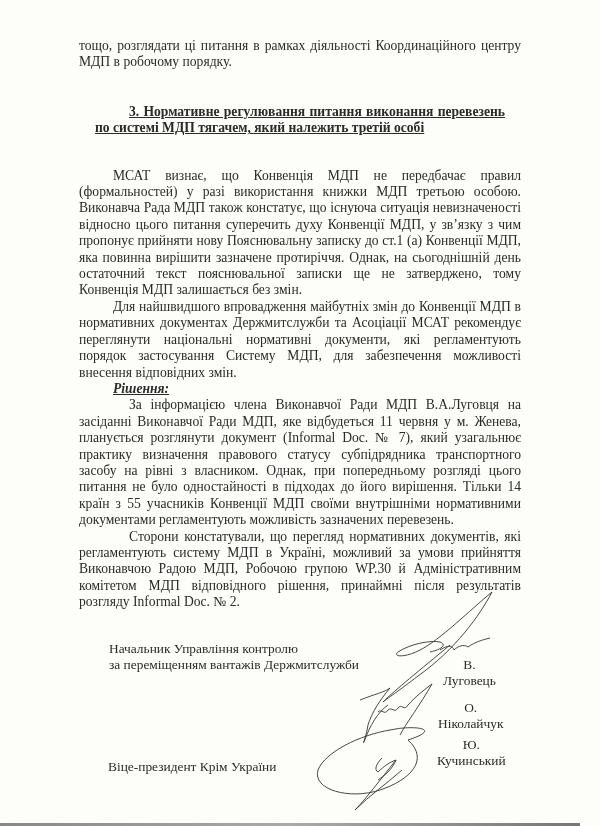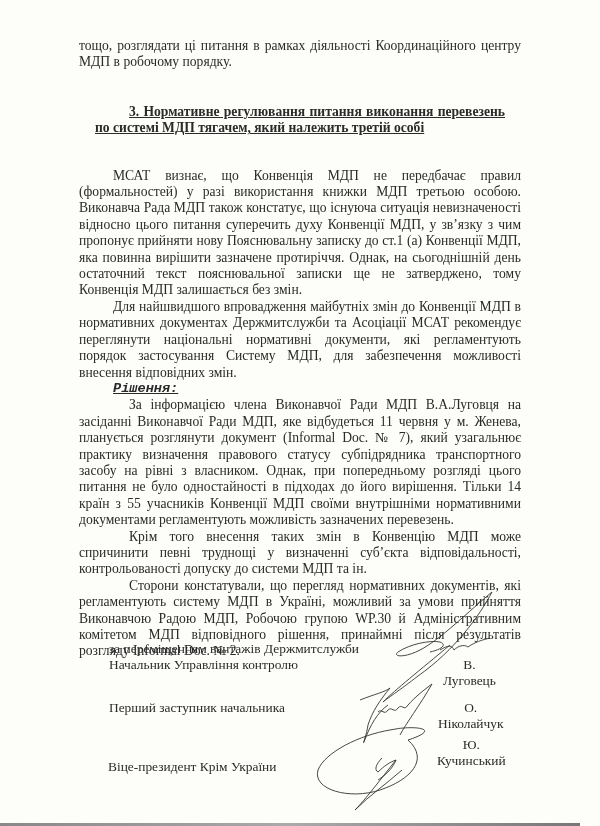--- a/index.html
+++ b/index.html
@@ -13,53 +13,51 @@
     .page { position: absolute; left: 0; top: 0; width: 496px; height: 826px; }
     .bottom-edge {
       position: absolute; left: 0; top: 823px; width: 580px; height: 3px;
       background: linear-gradient(90deg, #888 0%, #aaa 50%, #777 100%);
     }
     .text { position: absolute; left: 79px; width: 442px; font-size: 13.6px; line-height: 16.4px; }
     .p { text-align: justify; margin: 0; }
     .indent { text-indent: 34px; }
     .indent2 { text-indent: 50px; }
     .heading { font-weight: bold; text-decoration: underline; text-align: justify; margin: 16px; text-indent: 34px; }
-    .decision { font-weight: bold; font-style: italic; text-decoration: underline; margin: 0; padding-left: 34px; font-family: Liberation Mono, monospace; }
+    .decision { font-weight: bold; font-style: italic; text-decoration: underline; margin: 0; padding-left: 34px; }
     .sig { position: absolute; font-size: 13.4px; line-height: 16.4px; }
     .sig-name { position: absolute; font-size: 13.4px; text-align: center; }
     svg.signature { position: absolute; left: 0; top: 0; width: 600px; height: 826px; pointer-events: none; }
     svg.signature path { fill: none; stroke: #333; stroke-width: 0.9; }
   </style>
 </head>
 <body>
 
 <div class="page">
 
   <div class="text" style="top:38px;">
     <p class="p">тощо, розглядати ці питання в рамках діяльності Координаційного центру МДП в робочому порядку.</p>
     <div style="height:17px;"></div>
     <p class="heading">3. Нормативне регулювання питання виконання перевезень по системі МДП тягачем, який належить третій особі</p>
     <div style="height:15px;"></div>
     <p class="p indent">МСАТ визнає, що Конвенція МДП не передбачає правил (формальностей) у разі використання книжки МДП третьою особою. Виконавча Рада МДП також констатує, що існуюча ситуація невизначеності відносно цього питання суперечить духу Конвенції МДП, у зв’язку з чим пропонує прийняти нову Пояснювальну записку до ст.1 (а) Конвенції МДП, яка повинна вирішити зазначене протиріччя. Однак, на сьогоднішній день остаточний текст пояснювальної записки ще не затверджено, тому Конвенція МДП залишається без змін.</p>
     <p class="p indent">Для найшвидшого впровадження майбутніх змін до Конвенції МДП в нормативних документах Держмитслужби та Асоціації МСАТ рекомендує переглянути національні нормативні документи, які регламентують порядок застосування Систему МДП, для забезпечення можливості внесення відповідних змін.</p>
     <p class="decision">Рішення:</p>
     <p class="p indent2">За інформацією члена Виконавчої Ради МДП В.А.Луговця на засіданні Виконавчої Ради МДП, яке відбудеться 11 червня у м. Женева, планується розглянути документ (Informal Doc. № 7), який узагальнює практику визначення правового статусу субпідрядника транспортного засобу на рівні з власником. Однак, при попередньому розгляді цього питання не було одностайності в підходах до його вирішення. Тільки 14 країн з 55 учасників Конвенції МДП своїми внутрішніми нормативними документами регламентують можливість зазначених перевезень.</p>
-    <p class="p indent2">Крім того внесення таких змін в Конвенцію МДП може спричинити певні труднощі у визначенні суб’єкта відповідальності, контрольованості допуску до системи МДП та ін.</p>
     <p class="p indent2">Сторони констатували, що перегляд нормативних документів, які регламентують систему МДП в Україні, можливий за умови прийняття Виконавчою Радою МДП, Робочою групою WP.30 й Адміністративним комітетом МДП відповідного рішення, принаймні після результатів розгляду Informal Doc. № 2.</p>
   </div>
 
   <div>
     <div class="sig" style="left:109px; top:641px;">
+      <div>Начальник Управління контролю</div>
       <div>за переміщенням вантажів Держмитслужби</div>
-      <div>Начальник Управління контролю</div>
     </div>
     <div class="sig-name" style="left:443px; top:657px;">В. Луговець</div>
 
     <div class="sig" style="left:109px; top:700px;">
-      <div>Перший заступник начальника</div>
     </div>
     <div class="sig-name" style="left:438px; top:700px;">О. Ніколайчук</div>
 
     <div class="sig" style="left:108px; top:759px;">
       <div>Віце-президент Крім України</div>
     </div>
     <div class="sig-name" style="left:437px; top:737px;">Ю. Кучинський</div>
   </div>
 
   <svg class="signature" viewBox="0 0 600 826">

